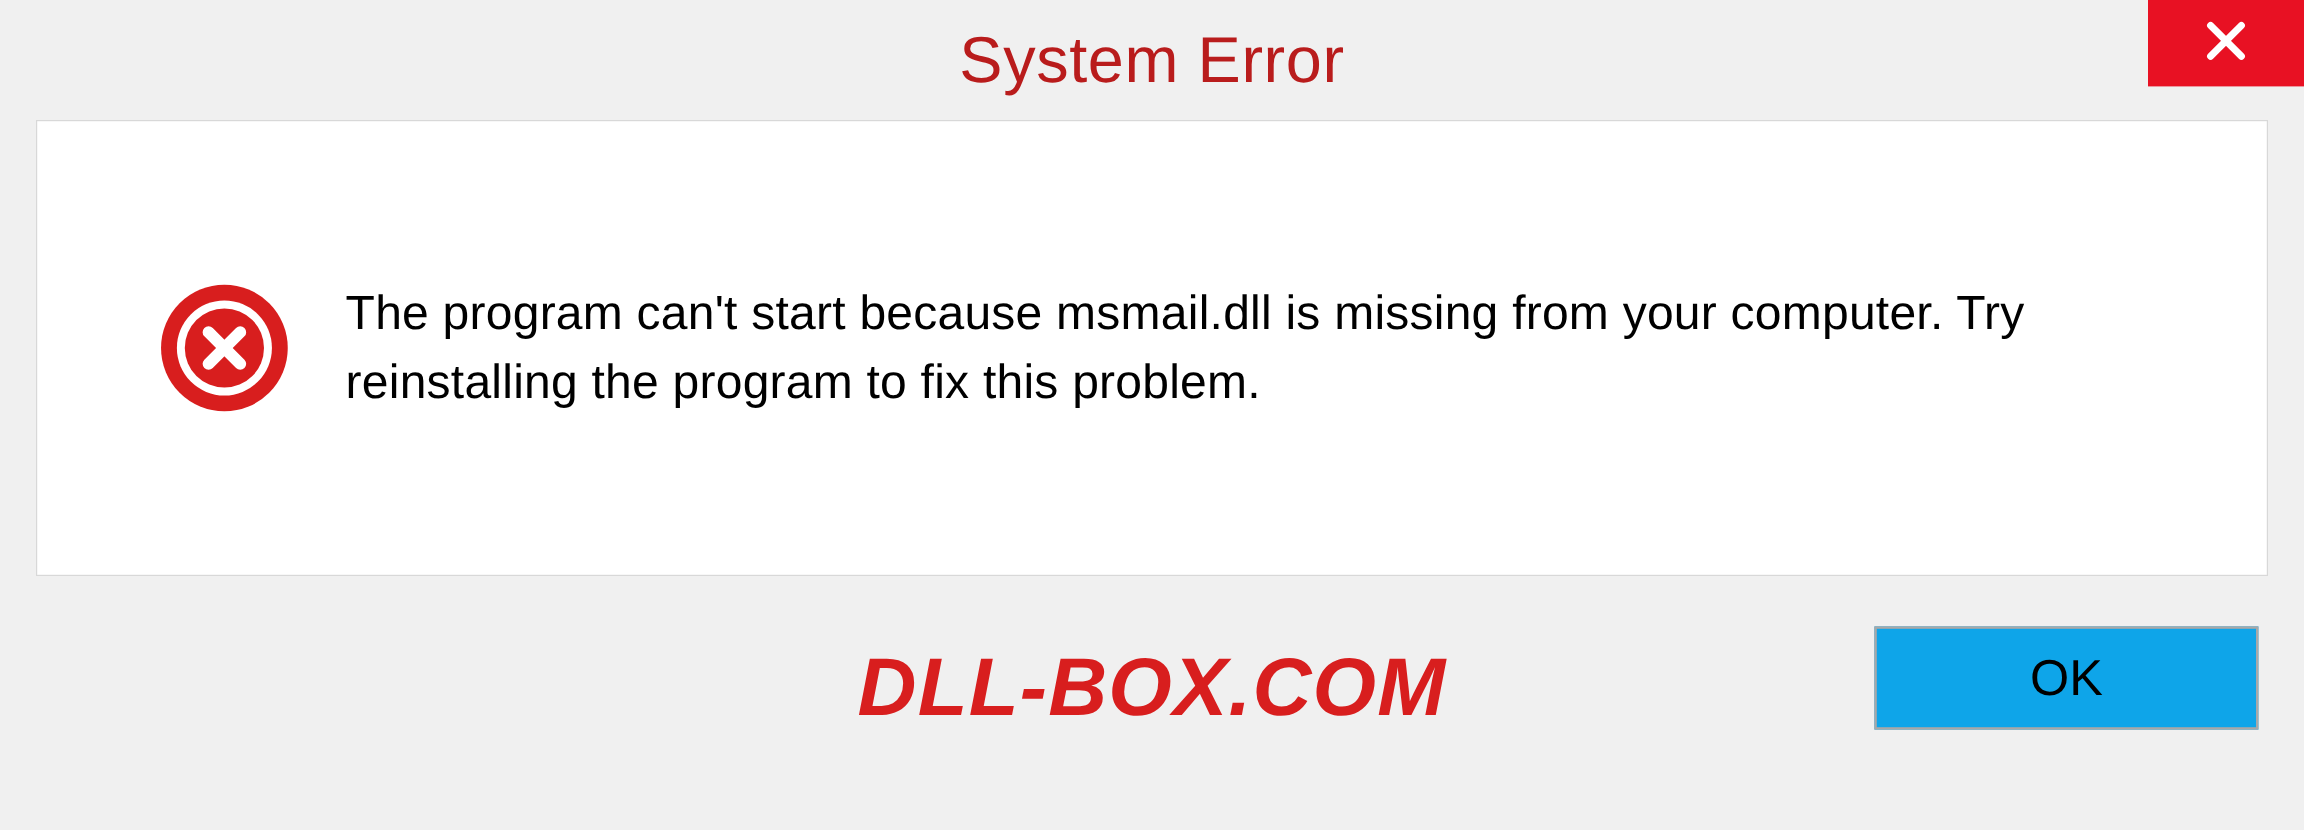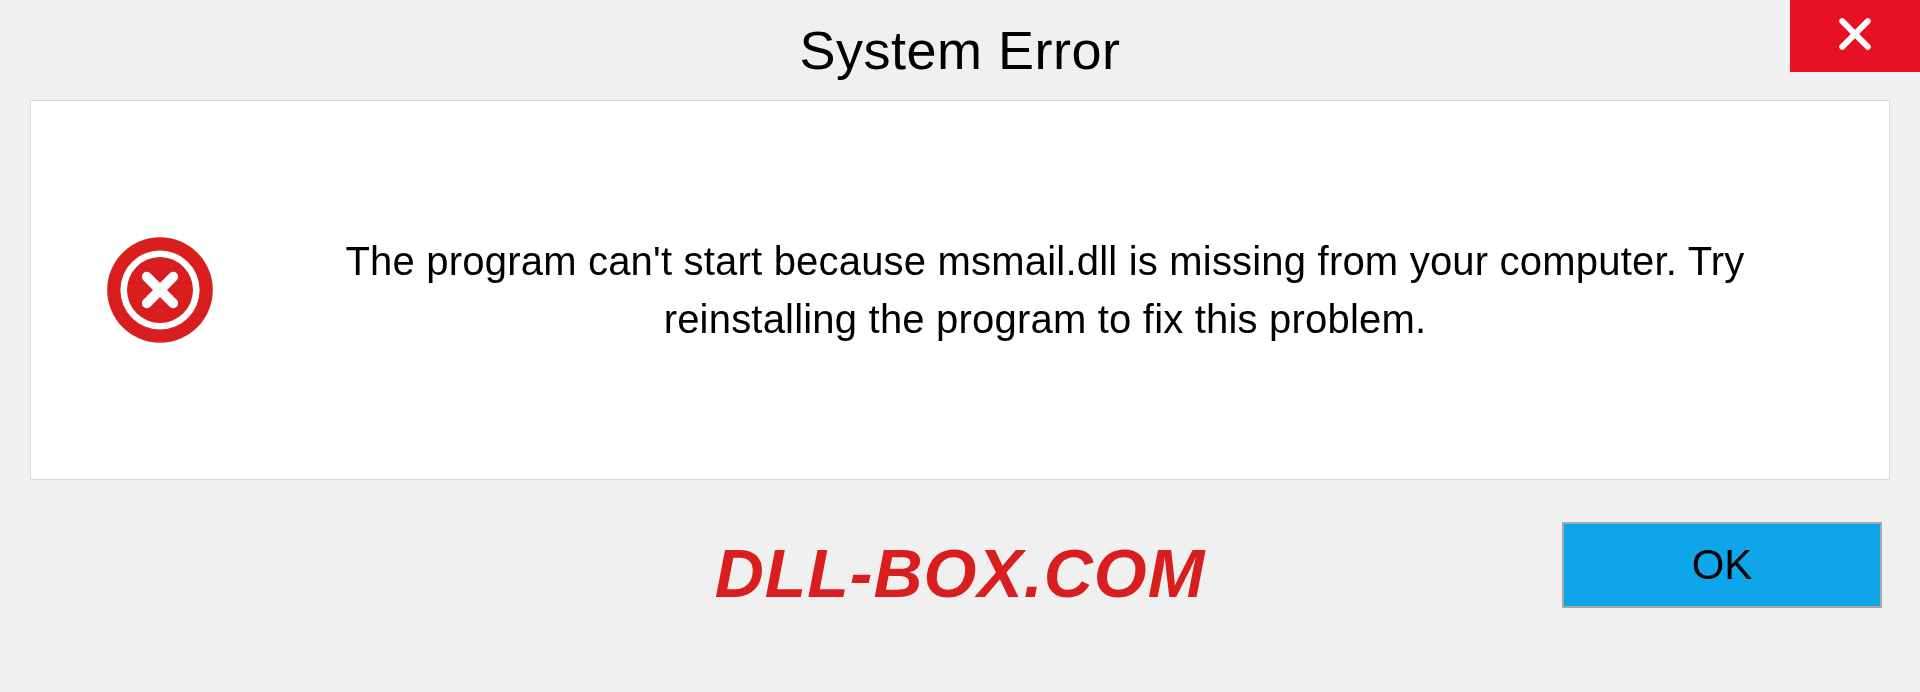--- a/index.html
+++ b/index.html
@@ -18,21 +18,21 @@
     .titlebar {
       position: relative;
       height: 100px;
       display: flex;
       align-items: center;
       justify-content: center;
     }
     .title {
       font-size: 54px;
       font-weight: 400;
-      color: #000000;
+      color: #b91c1c;
       letter-spacing: 0.5px;
     }
     .close-button {
       position: absolute;
       top: 0;
       right: 0;
       width: 130px;
       height: 72px;
       background: #e81123;
       display: flex;
@@ -44,22 +44,21 @@
       width: 44px;
       height: 44px;
     }
     .content-area {
       margin: 0 30px 0 30px;
       background: #fff;
       border: 1px solid #d8d8d8;
       height: 380px;
       display: flex;
       align-items: center;
-      padding: 40px 60px 40px 74px;
-      text-align: center;
+      padding: 40px 60px 40px 101px;
     }
     .error-icon {
       width: 110px;
       height: 110px;
       flex-shrink: 0;
       margin-right: 46px;
     }
     .message {
       font-size: 40px;
       font-weight: 400;

